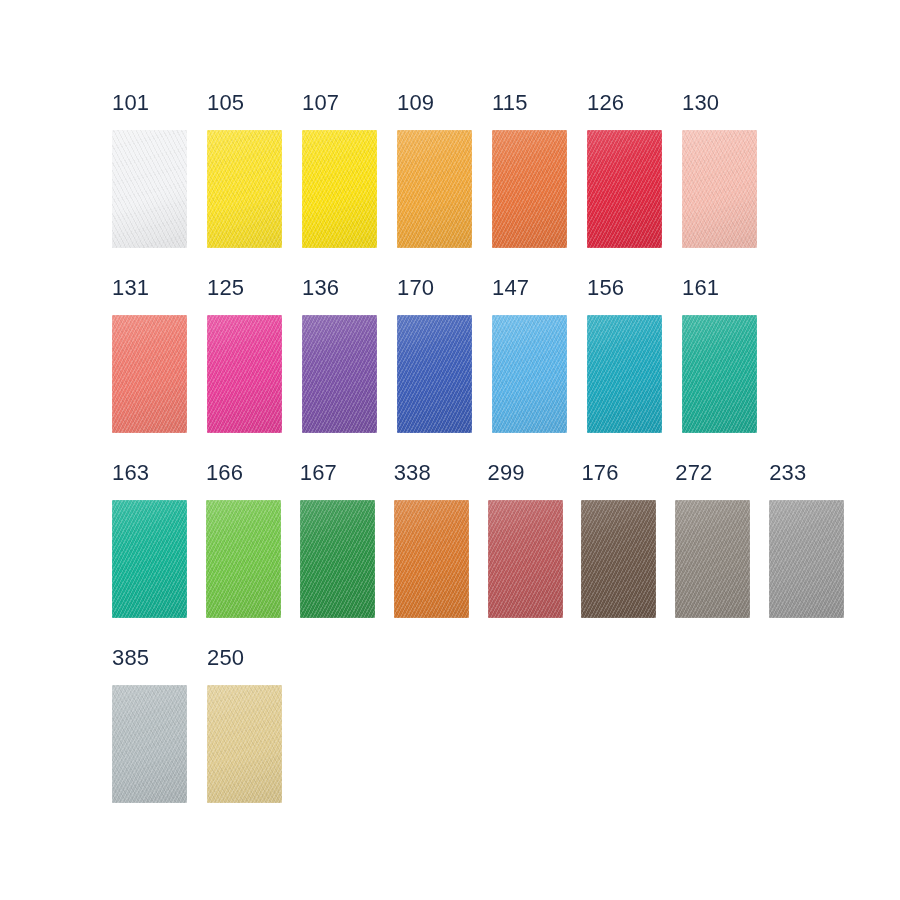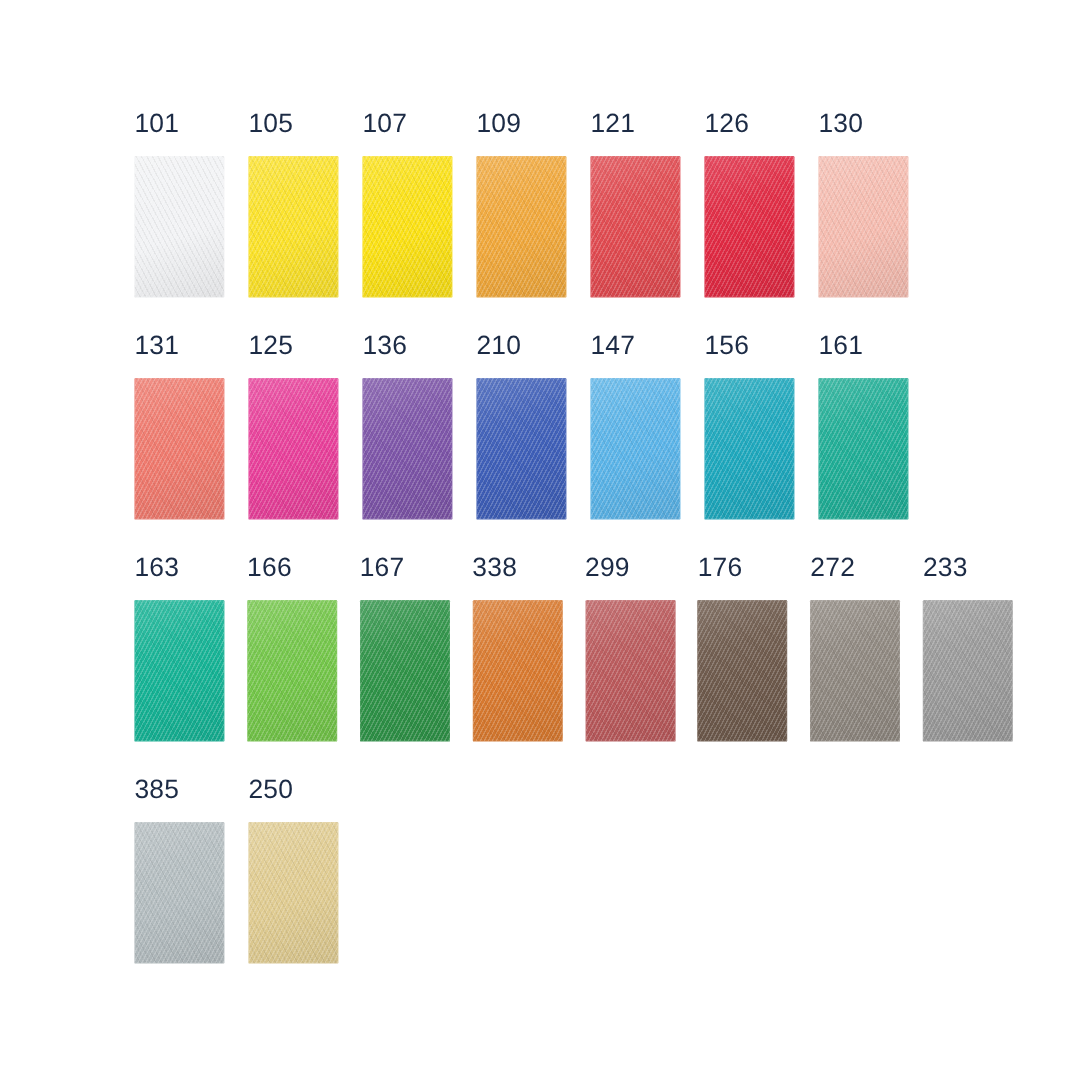--- a/index.html
+++ b/index.html
@@ -128,22 +128,22 @@
         </div>
         <div class="swatch-cell">
           <div class="swatch-label">109</div>
           <div class="swatch-chip" style="background-color: rgb(240, 168, 60);">
             <div class="shade"></div>
             <div class="grain"></div>
             <div class="edge"></div>
           </div>
         </div>
         <div class="swatch-cell">
-          <div class="swatch-label">121</div>
-          <div class="swatch-chip" style="background-color: rgb(224, 74, 80);">
+          <div class="swatch-label">115</div>
+          <div class="swatch-chip" style="background-color: rgb(232, 118, 63);">
             <div class="shade"></div>
             <div class="grain"></div>
             <div class="edge"></div>
           </div>
         </div>
         <div class="swatch-cell">
           <div class="swatch-label">126</div>
           <div class="swatch-chip" style="background-color: rgb(224, 42, 67);">
             <div class="shade"></div>
             <div class="grain"></div>
@@ -178,21 +178,21 @@
         </div>
         <div class="swatch-cell">
           <div class="swatch-label">136</div>
           <div class="swatch-chip" style="background-color: rgb(125, 85, 168);">
             <div class="shade"></div>
             <div class="grain"></div>
             <div class="edge"></div>
           </div>
         </div>
         <div class="swatch-cell">
-          <div class="swatch-label">210</div>
+          <div class="swatch-label">170</div>
           <div class="swatch-chip" style="background-color: rgb(63, 95, 184);">
             <div class="shade"></div>
             <div class="grain"></div>
             <div class="edge"></div>
           </div>
         </div>
         <div class="swatch-cell">
           <div class="swatch-label">147</div>
           <div class="swatch-chip" style="background-color: rgb(91, 180, 232);">
             <div class="shade"></div>

